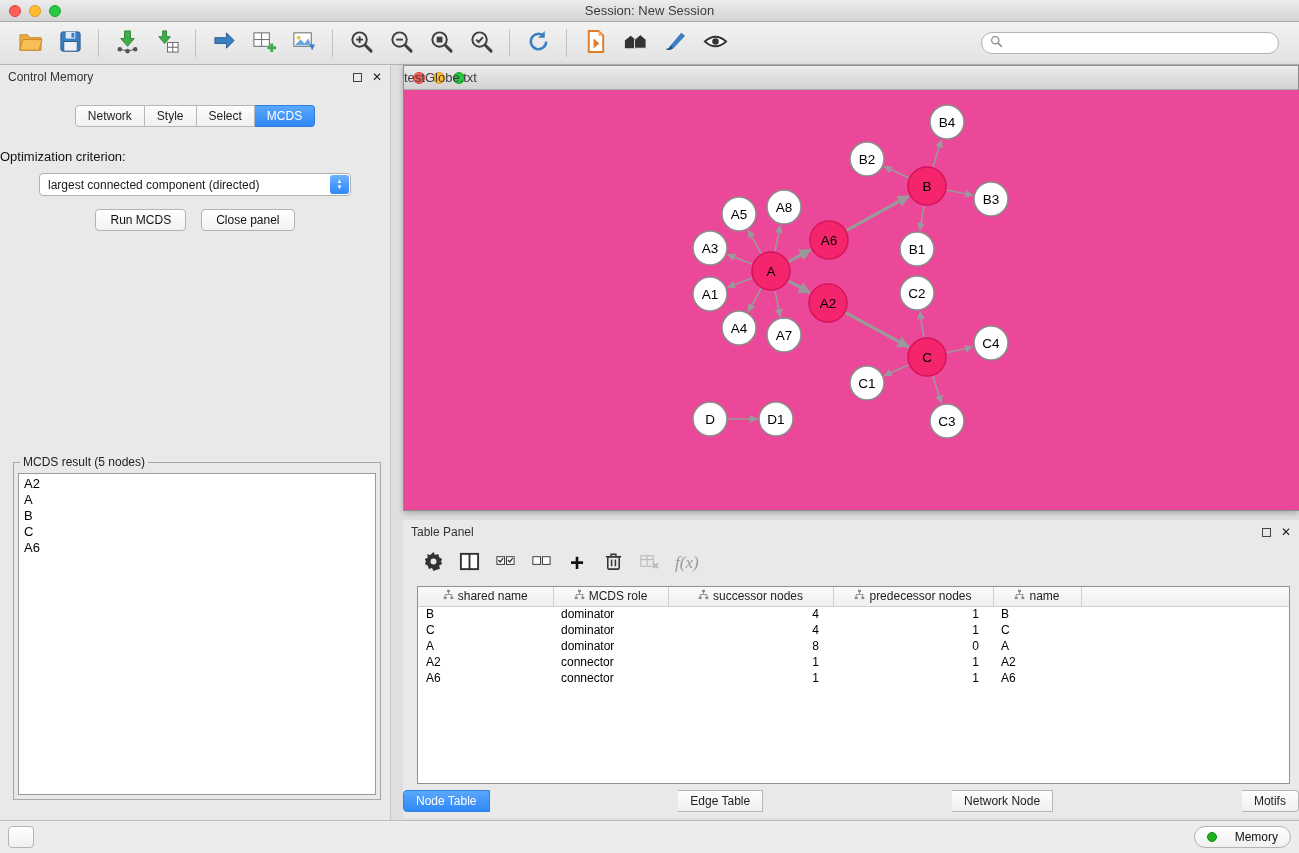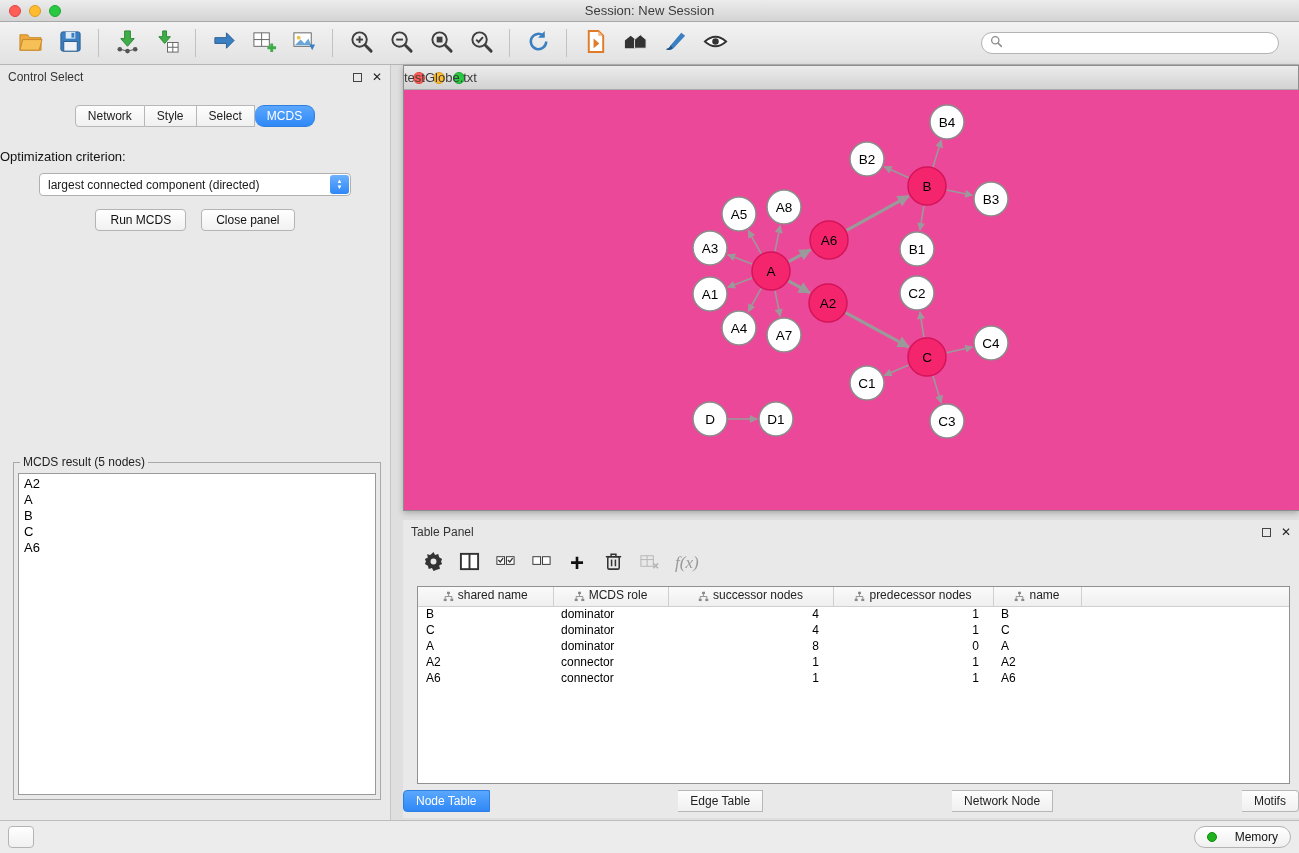--- a/index.html
+++ b/index.html
@@ -41,21 +41,21 @@
   .close-ico { font-size:12px; font-weight:bold; color:#222; line-height:1; }
 
   
   .control-panel { position:absolute; left:0; top:65px; width:391px; height:755px;
     background:#e9e9e9; border-right:1px solid #c6c6c6; }
   .cp-tabs { display:flex; justify-content:center; margin-top:16px; }
   .cp-tab { padding:3px 12px; font-size:12px; background:linear-gradient(#fdfdfd,#f0f0f0);
     border:1px solid #b7b7b7; border-left:none; color:#222; cursor:default; }
   .cp-tab:first-child { border-left:1px solid #b7b7b7; border-radius:4px 0 0 4px; }
   .cp-tab:last-child { border-radius:0 4px 4px 0; }
-  .cp-tab.active { background:linear-gradient(#5aa7fd,#2f88f7); color:#fff; border-color:#2f7fe0;border-radius:9px; }
+  .cp-tab.active { background:linear-gradient(#5aa7fd,#2f88f7); color:#fff; border-color:#2f7fe0; }
   .cp-opt-label { text-align:left; margin-top:22px; font-size:13px; color:#111; }
   .cp-dropdown { position:relative; margin:9px auto 0; width:312px; height:23px;
     background:#fff; border:1px solid #b0b0b0; border-radius:4px;
     display:flex; align-items:center; padding:0 26px 0 8px; font-size:12px; }
   .dd-stepper { position:absolute; right:1px; top:1px; width:19px; height:19px;
     border-radius:3px; background:linear-gradient(#6cb1fd,#2f86f6);
     display:flex; flex-direction:column; align-items:center; justify-content:center; gap:1px; }
   .dd-stepper span { color:#fff; font-size:6px; line-height:5px; }
   .cp-buttons { display:flex; justify-content:center; gap:15px; margin-top:13px; }
   .mac-btn { background:linear-gradient(#ffffff,#f1f1f1); border:1px solid #b4b4b4;
@@ -87,21 +87,21 @@
   .fx { font-family:"Liberation Serif","DejaVu Serif",serif; font-style:italic;
     font-size:17px; color:#9a9a9a; margin-left:6px; }
   .table-wrap { position:absolute; left:14px; right:9px; top:66px; bottom:34px;
     background:#fff; border:1px solid #919191; overflow:hidden; }
   table.node-table { border-collapse:collapse; width:100%; table-layout:fixed; }
   .node-table th { background:linear-gradient(#fafafa,#efefef); border:1px solid #cfcfcf;
     border-top:none; height:19px; font-weight:normal; font-size:12px; color:#222;
     text-align:center; white-space:nowrap; overflow:hidden; }
   .node-table th:first-child { border-left:none; }
   .node-table th.filler { border-right:none; }
-  .node-table th .thc { display:inline-flex; align-items:flex-end; gap:4px; }
+  .node-table th .thc { display:inline-flex; align-items:flex-start; gap:4px; }
   .tree-ico { width:11px; height:11px; }
   .node-table td { height:16px; font-size:12px; padding:0 8px; white-space:nowrap;
     overflow:hidden; color:#000; }
   .node-table td.c0, .node-table td.c1, .node-table td.c4 { text-align:left; }
   .node-table td.c2, .node-table td.c3 { text-align:right; padding-right:14px; }
   .tp-tabs { position:absolute; left:0; right:0; bottom:6px; display:flex; justify-content:space-between; }
   .tp-tab { padding:3px 12px; font-size:12px; background:linear-gradient(#fdfdfd,#f0f0f0);
     border:1px solid #b7b7b7; border-left:none; color:#222; }
   .tp-tab:first-child { border-left:1px solid #b7b7b7; border-radius:4px 0 0 4px; }
   .tp-tab:last-child { border-radius:0 4px 4px 0; }
@@ -290,21 +290,21 @@
           <circle cx="6.5" cy="6.5" r="4.5" fill="none" stroke="#8d8d8d" stroke-width="1.6"></circle>
           <line x1="10" y1="10" x2="14" y2="14" stroke="#8d8d8d" stroke-width="1.8" stroke-linecap="round"></line>
         </svg>
     </span>
     <input type="text" placeholder="" style="">
   </div>
 </div>
 
 <div class="control-panel">
   <div class="panel-header">
-    <span>Control Select</span>
+    <span>Control Memory</span>
     <span class="ph-icons">
       <span class="float-ico"></span>
       <span class="close-ico">✕</span>
     </span>
   </div>
   <div class="cp-tabs">
       <div class="cp-tab">Network</div>
       <div class="cp-tab">Style</div>
       <div class="cp-tab">Select</div>
       <div class="cp-tab active">MCDS</div>

